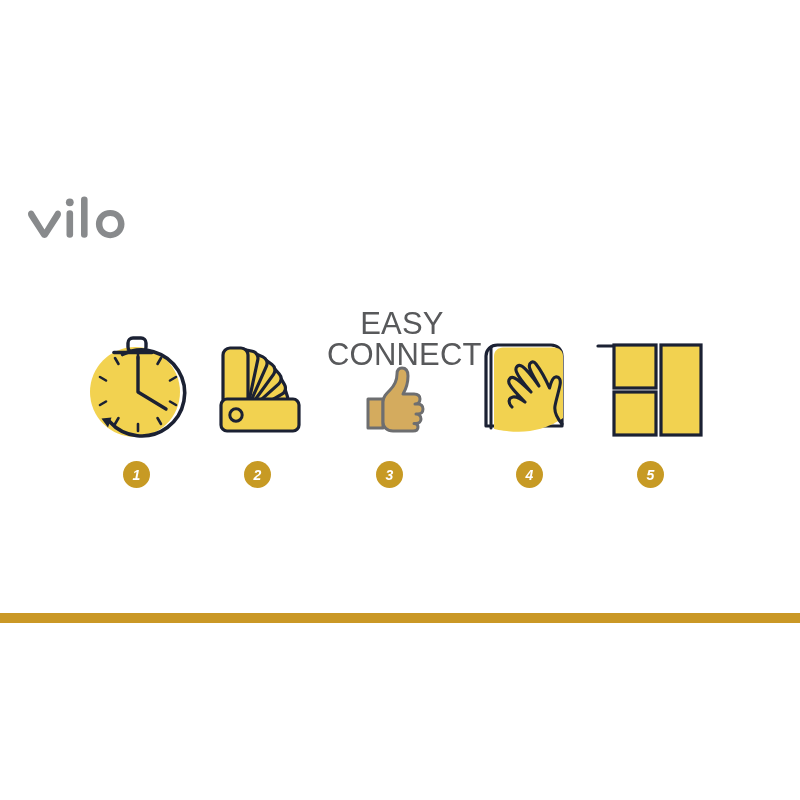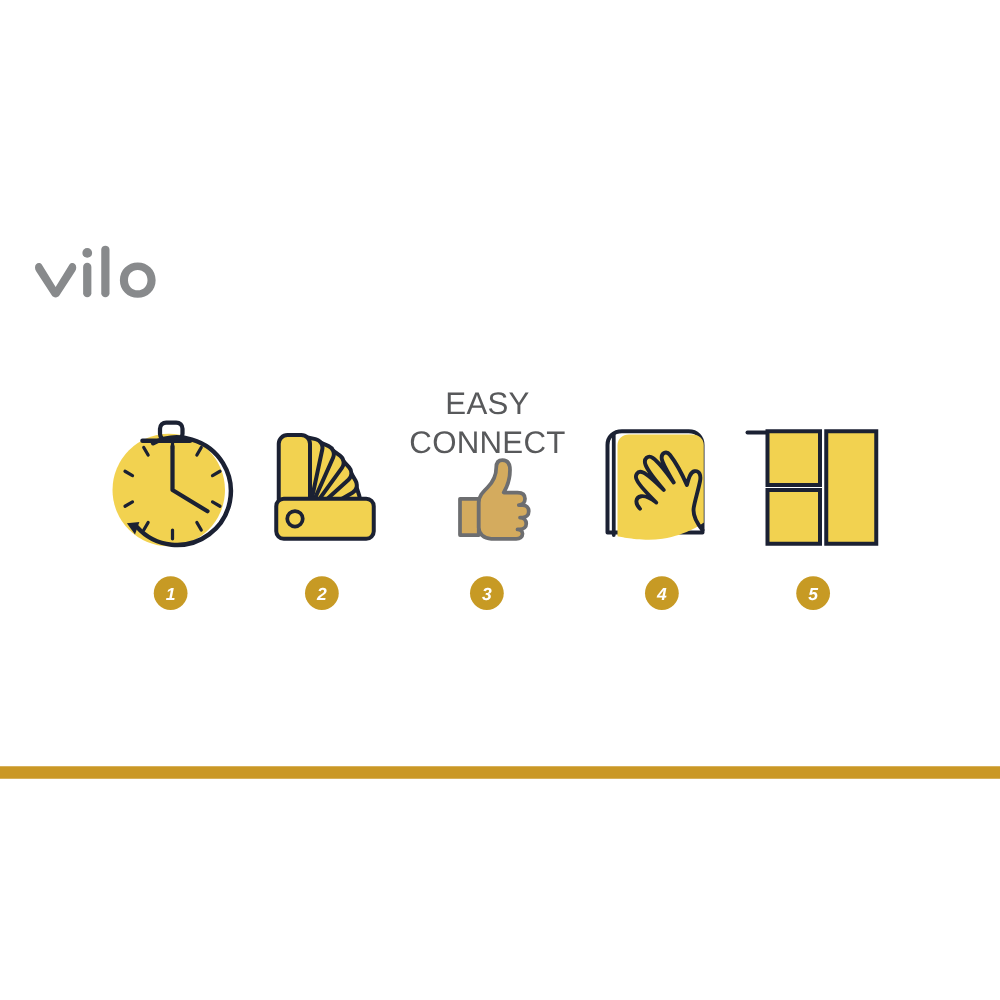--- a/index.html
+++ b/index.html
@@ -56,26 +56,26 @@
   }
   .icon-art svg {
     display: block;
     width: 150px;
     height: 150px;
   }
 
   
   .caption {
     position: absolute;
-    left: 0;
+    left: 12px;
     top: 8px;
     width: 150px;
     text-align: center;
     color: #58595b;
-    font-size: 25px;
+    font-size: 31px;
     line-height: 31px;
     font-family: "Liberation Sans", sans-serif;
     letter-spacing: 0.2px;
     white-space: pre-line;
   }
 
   
   .badge {
     position: absolute;
     top: 161px;

